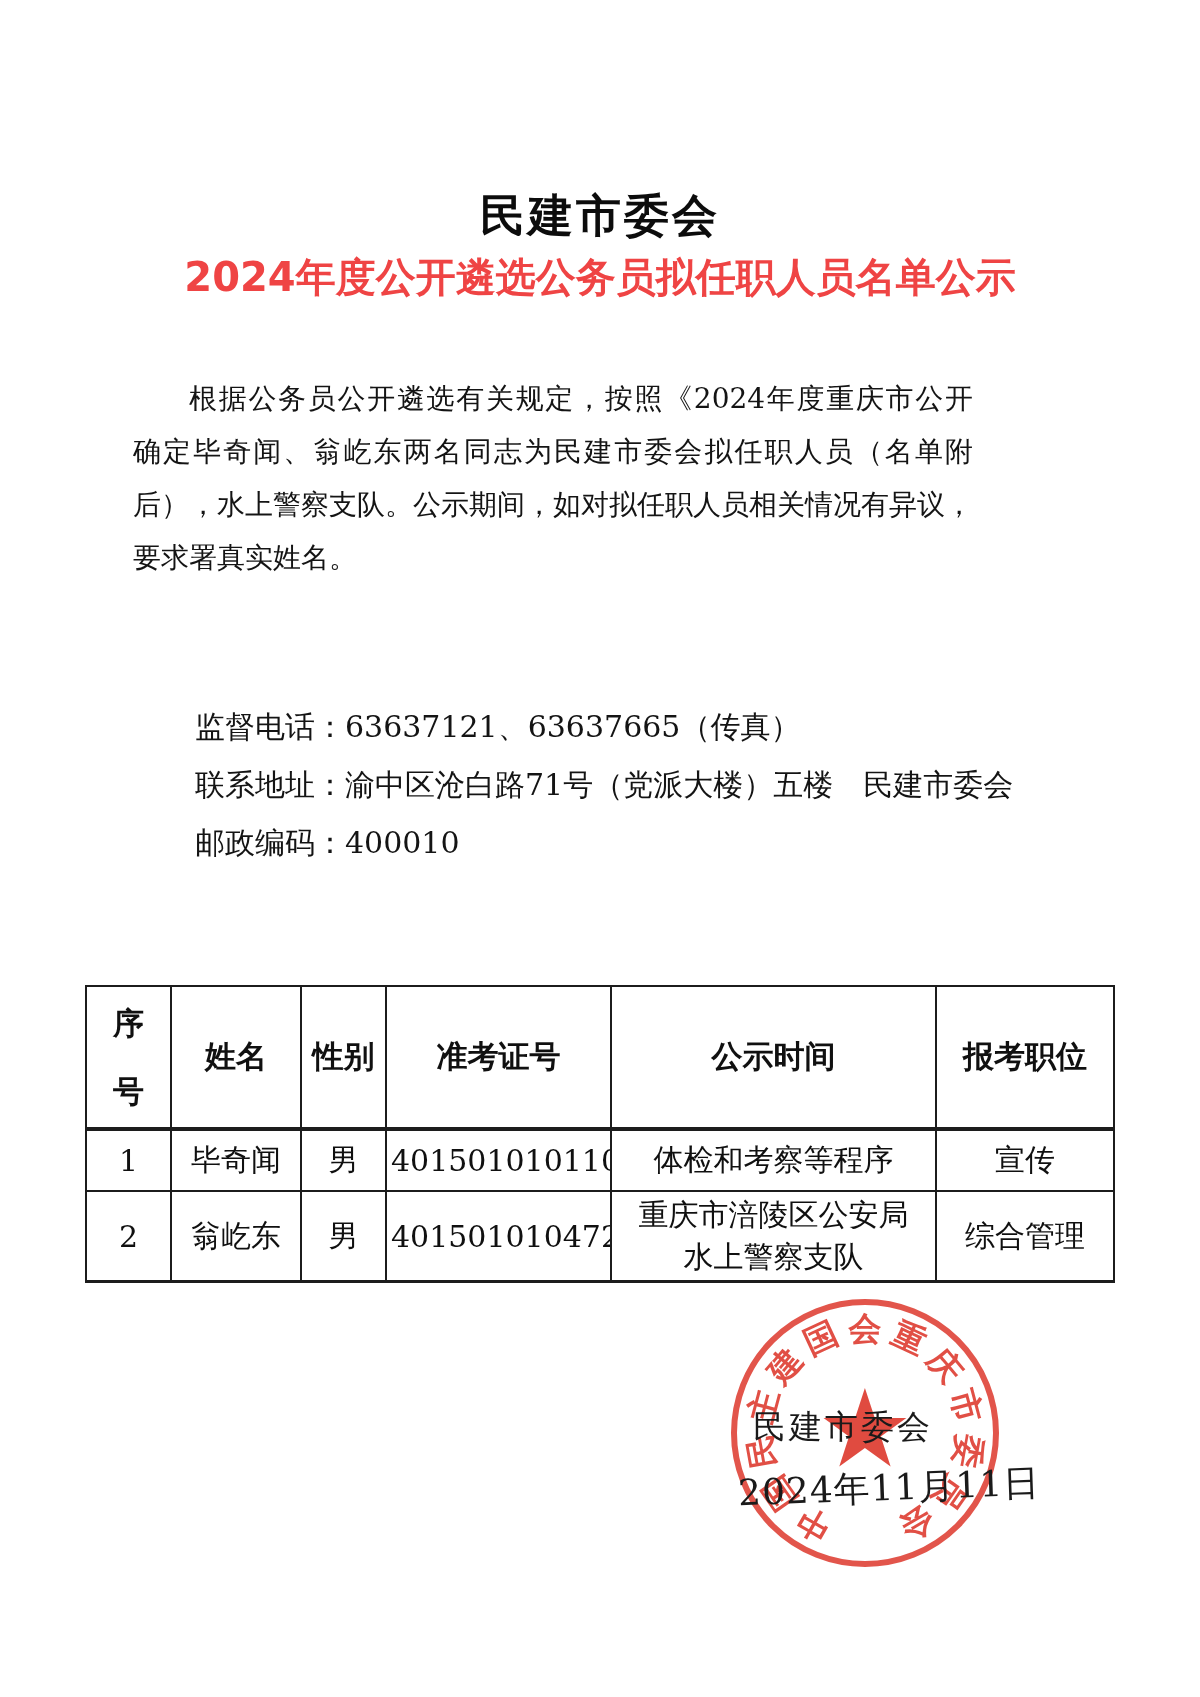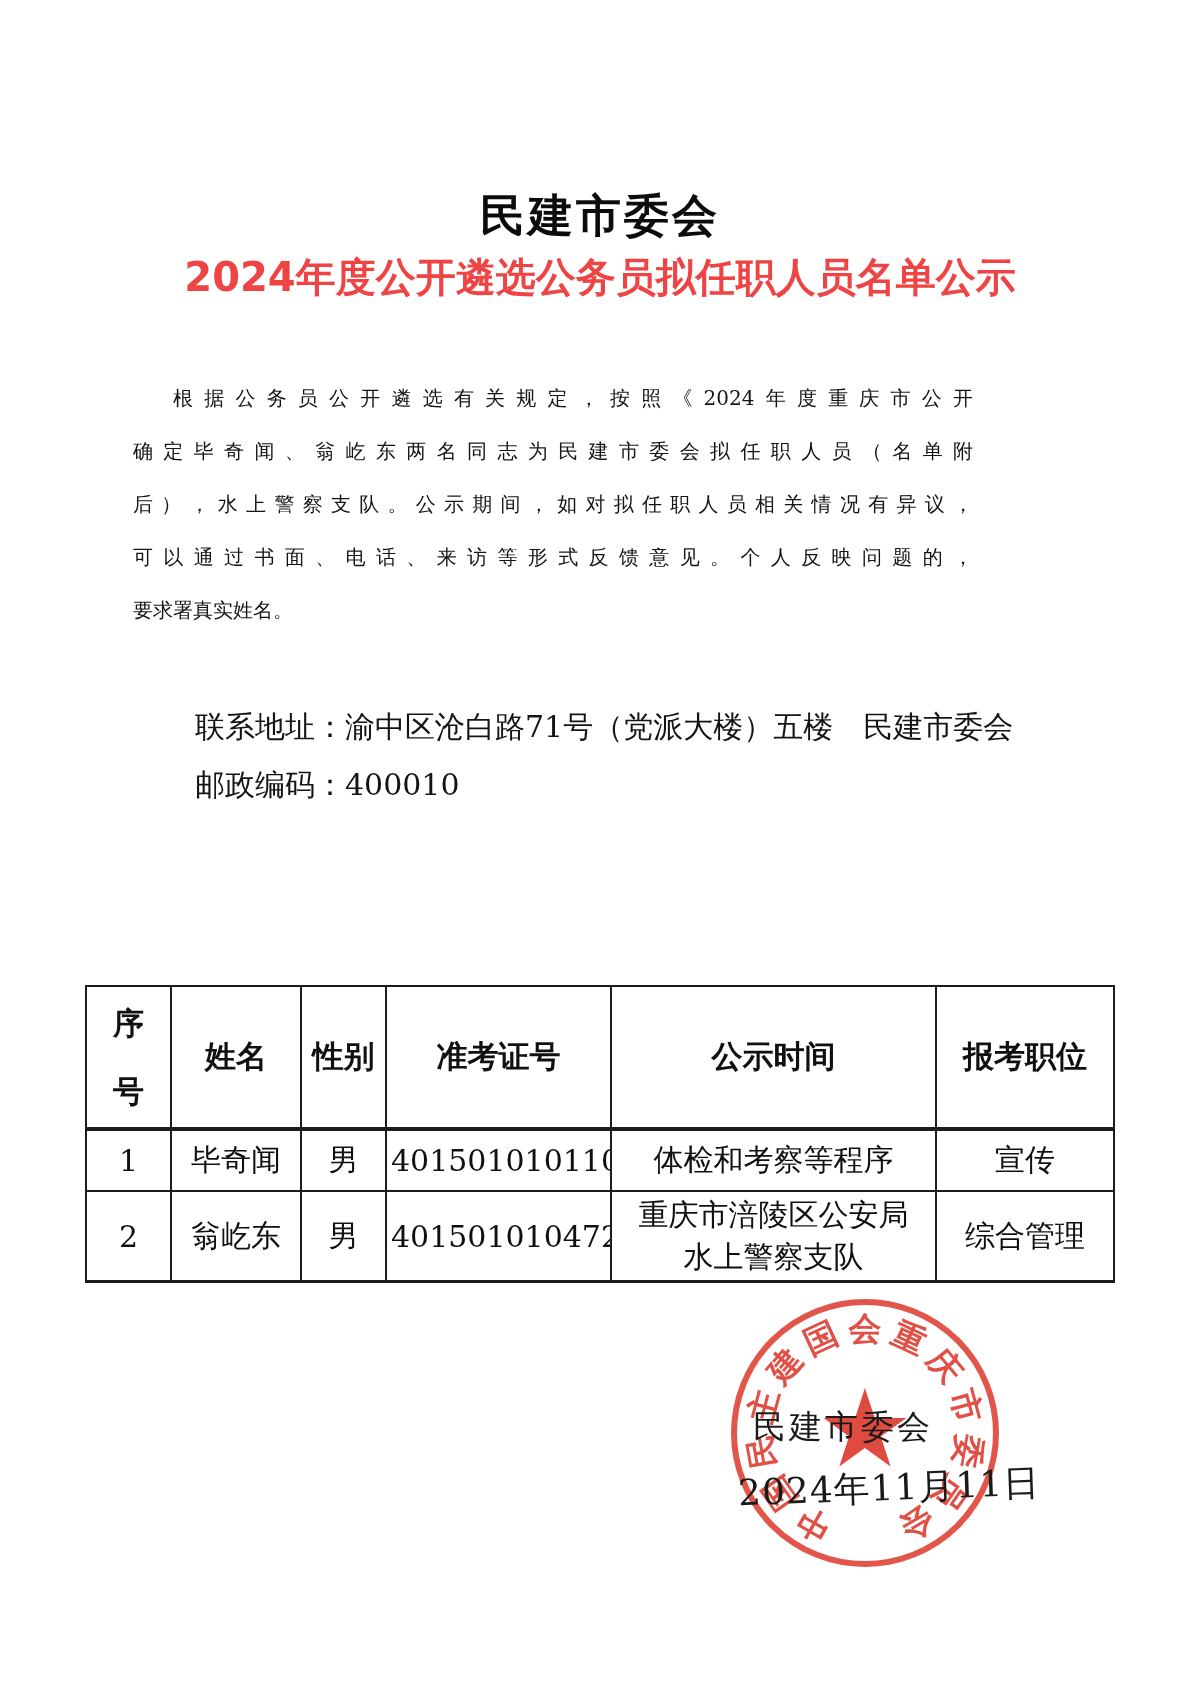--- a/index.html
+++ b/index.html
@@ -23,21 +23,21 @@
   .title-2 {
     position: absolute; top: 250px; left: 0; width: 1200px;
     text-align: center;
     font-family: "DejaVu Sans", sans-serif;
     font-weight: bold; font-size: 40px; letter-spacing: 0px;
     color: #ef4444;
   }
 
   .paragraph {
     position: absolute; top: 372px; left: 133px; width: 840px;
-    font-size: 20px; color: #141414;
+    font-size: 28px; color: #141414;
   }
   .para-line {
     height: 53px; line-height: 53px;
     white-space: nowrap;
     text-align: justify;
     text-align-last: justify;
   }
   .para-line.indent { text-indent: 2em; }
   .para-line.no-just { text-align-last: left; }
 
@@ -107,25 +107,25 @@
 
 <div class="page">
 
   <div class="title-1">民建市委会</div>
   <div class="title-2">2024年度公开遴选公务员拟任职人员名单公示</div>
 
   <div class="paragraph">
     <div class="para-line indent">根据公务员公开遴选有关规定，按照《2024年度重庆市公开</div>
     <div class="para-line">确定毕奇闻、翁屹东两名同志为民建市委会拟任职人员（名单附</div>
     <div class="para-line">后），水上警察支队。公示期间，如对拟任职人员相关情况有异议，</div>
-    <div class="para-line">可以通过书面、电话、来访等形式反馈意见。个人反映问题的，</div>
     <div class="para-line no-just">要求署真实姓名。</div>
   </div>
 
   <div class="info-block">
+    <div class="info-line">监督电话：63637121、63637665（传真）</div>
     <div class="info-line">联系地址：渝中区沧白路71号（党派大楼）五楼　民建市委会</div>
     <div class="info-line">邮政编码：400010</div>
   </div>
 
   <table class="roster">
     <colgroup>
       <col style="width:85px">
         <col style="width:130px">
         <col style="width:85px">
       <col style="width:225px">

